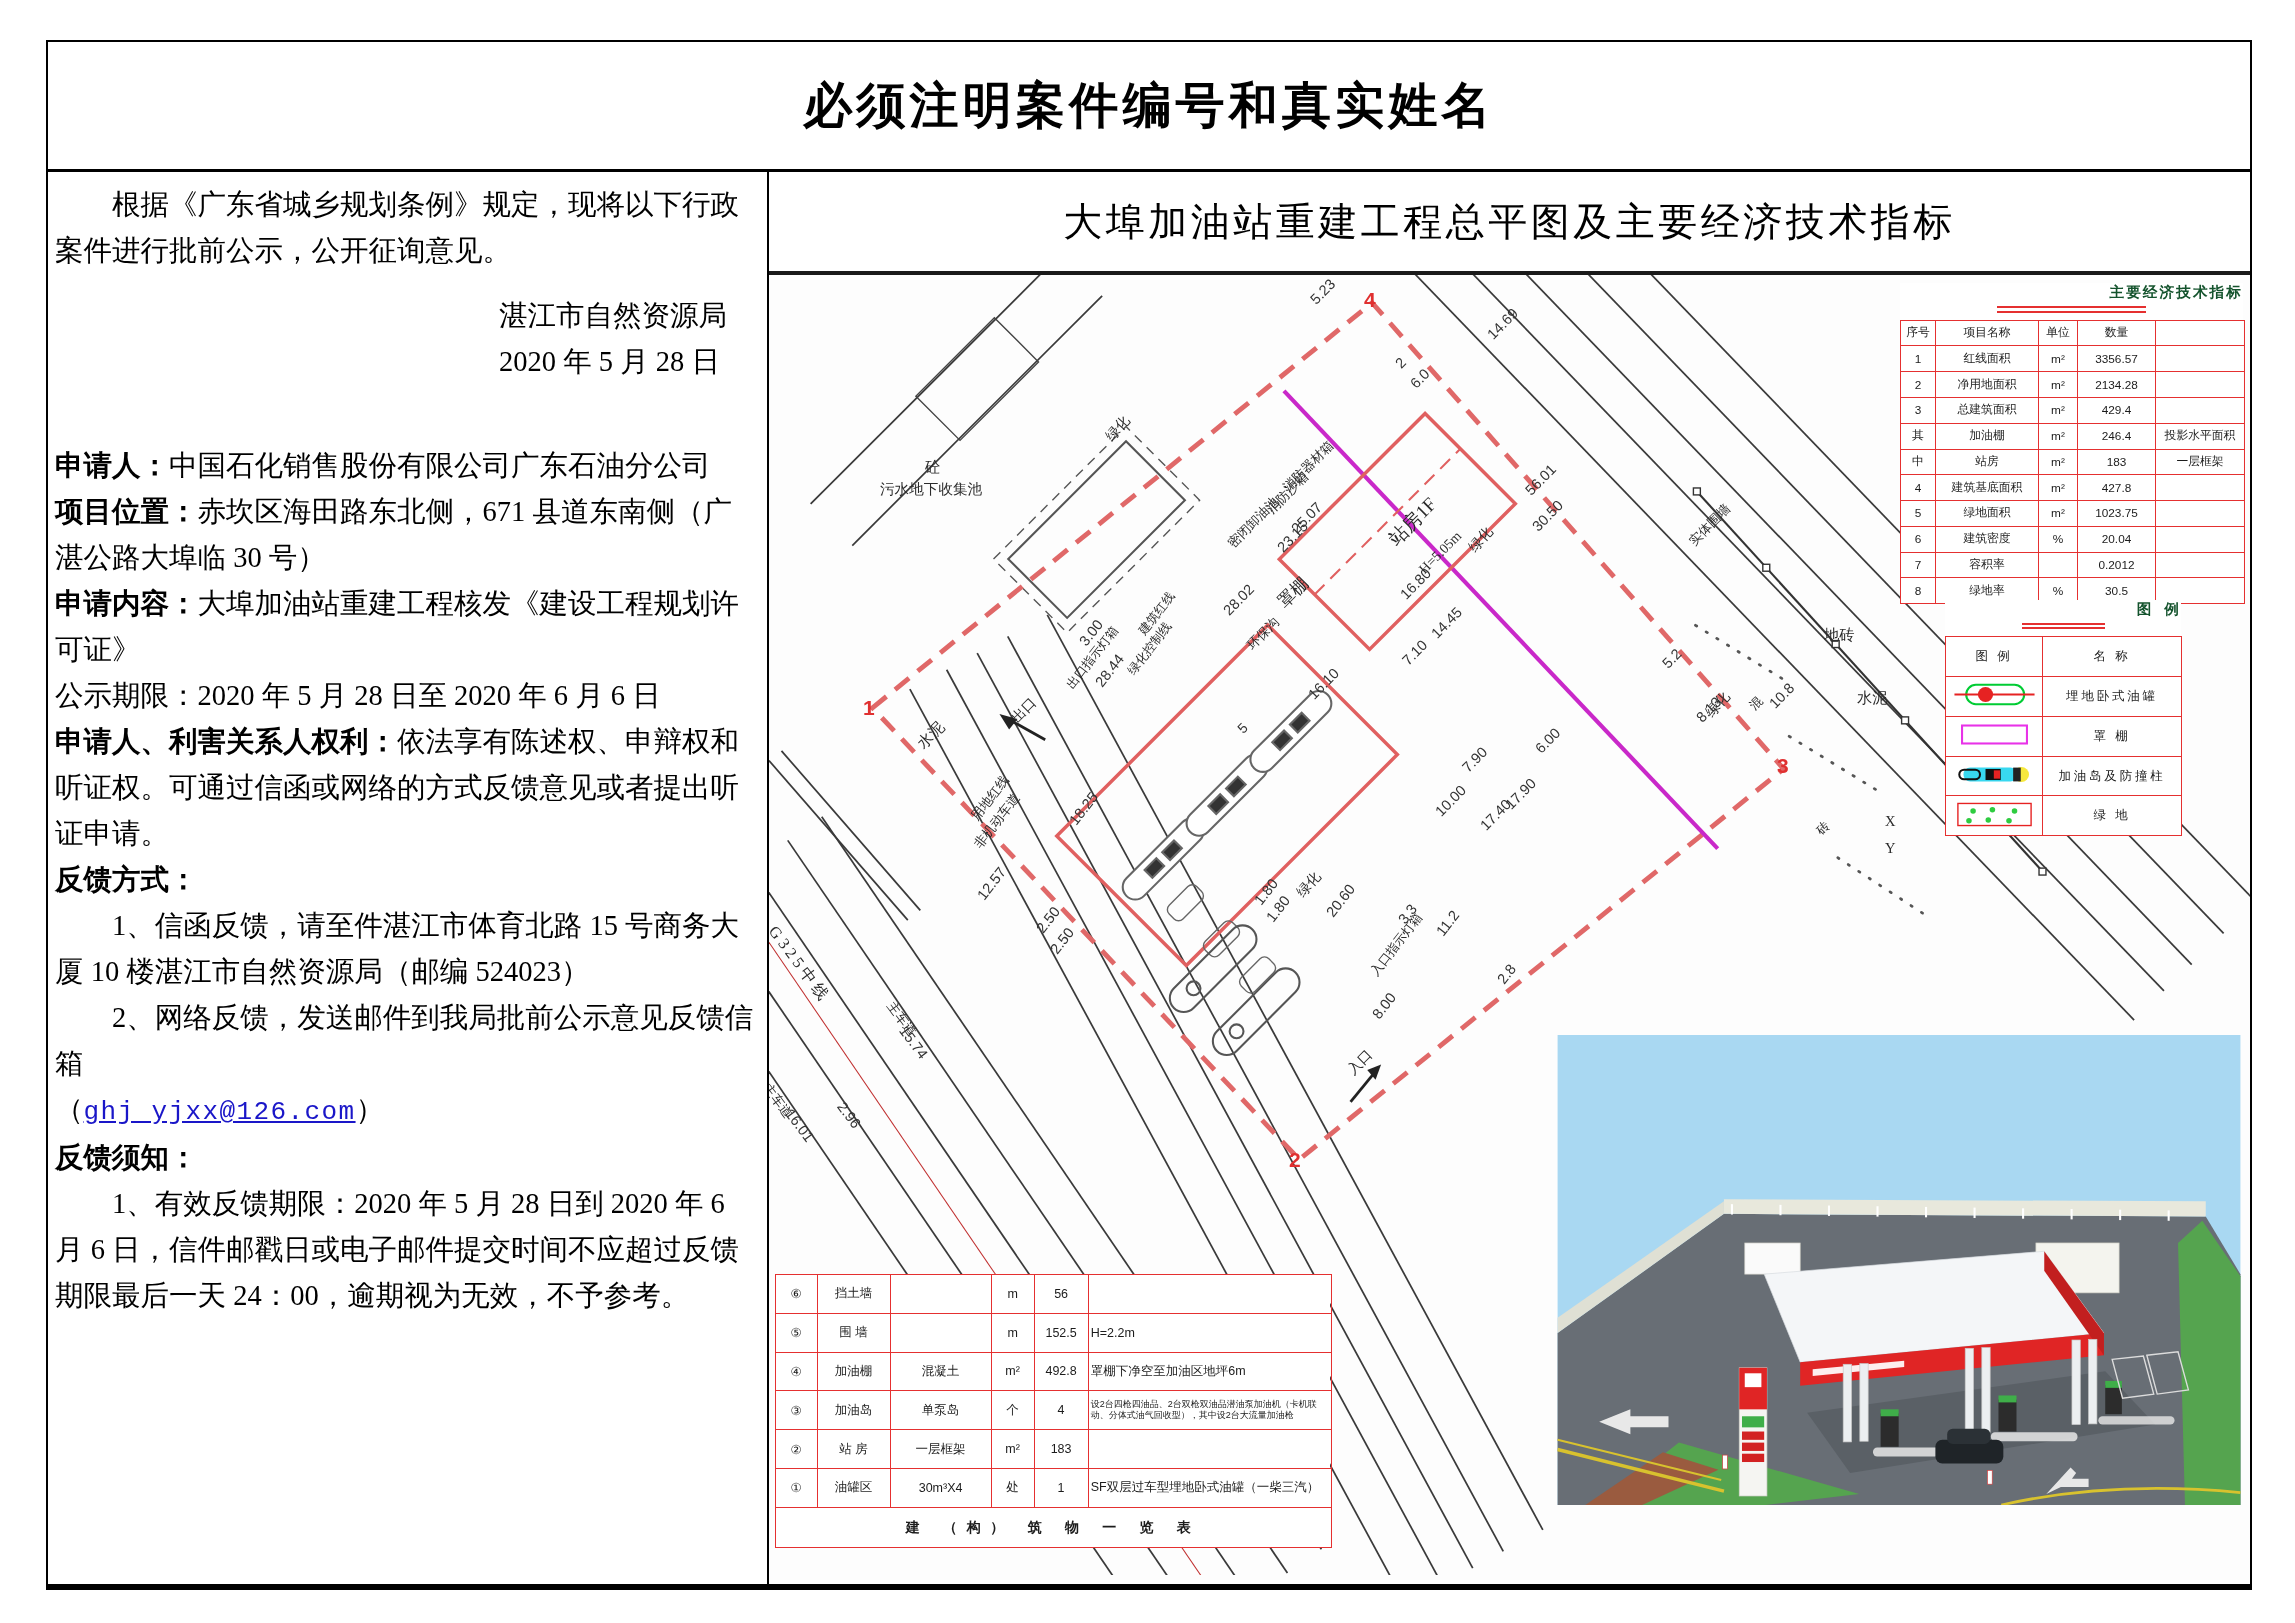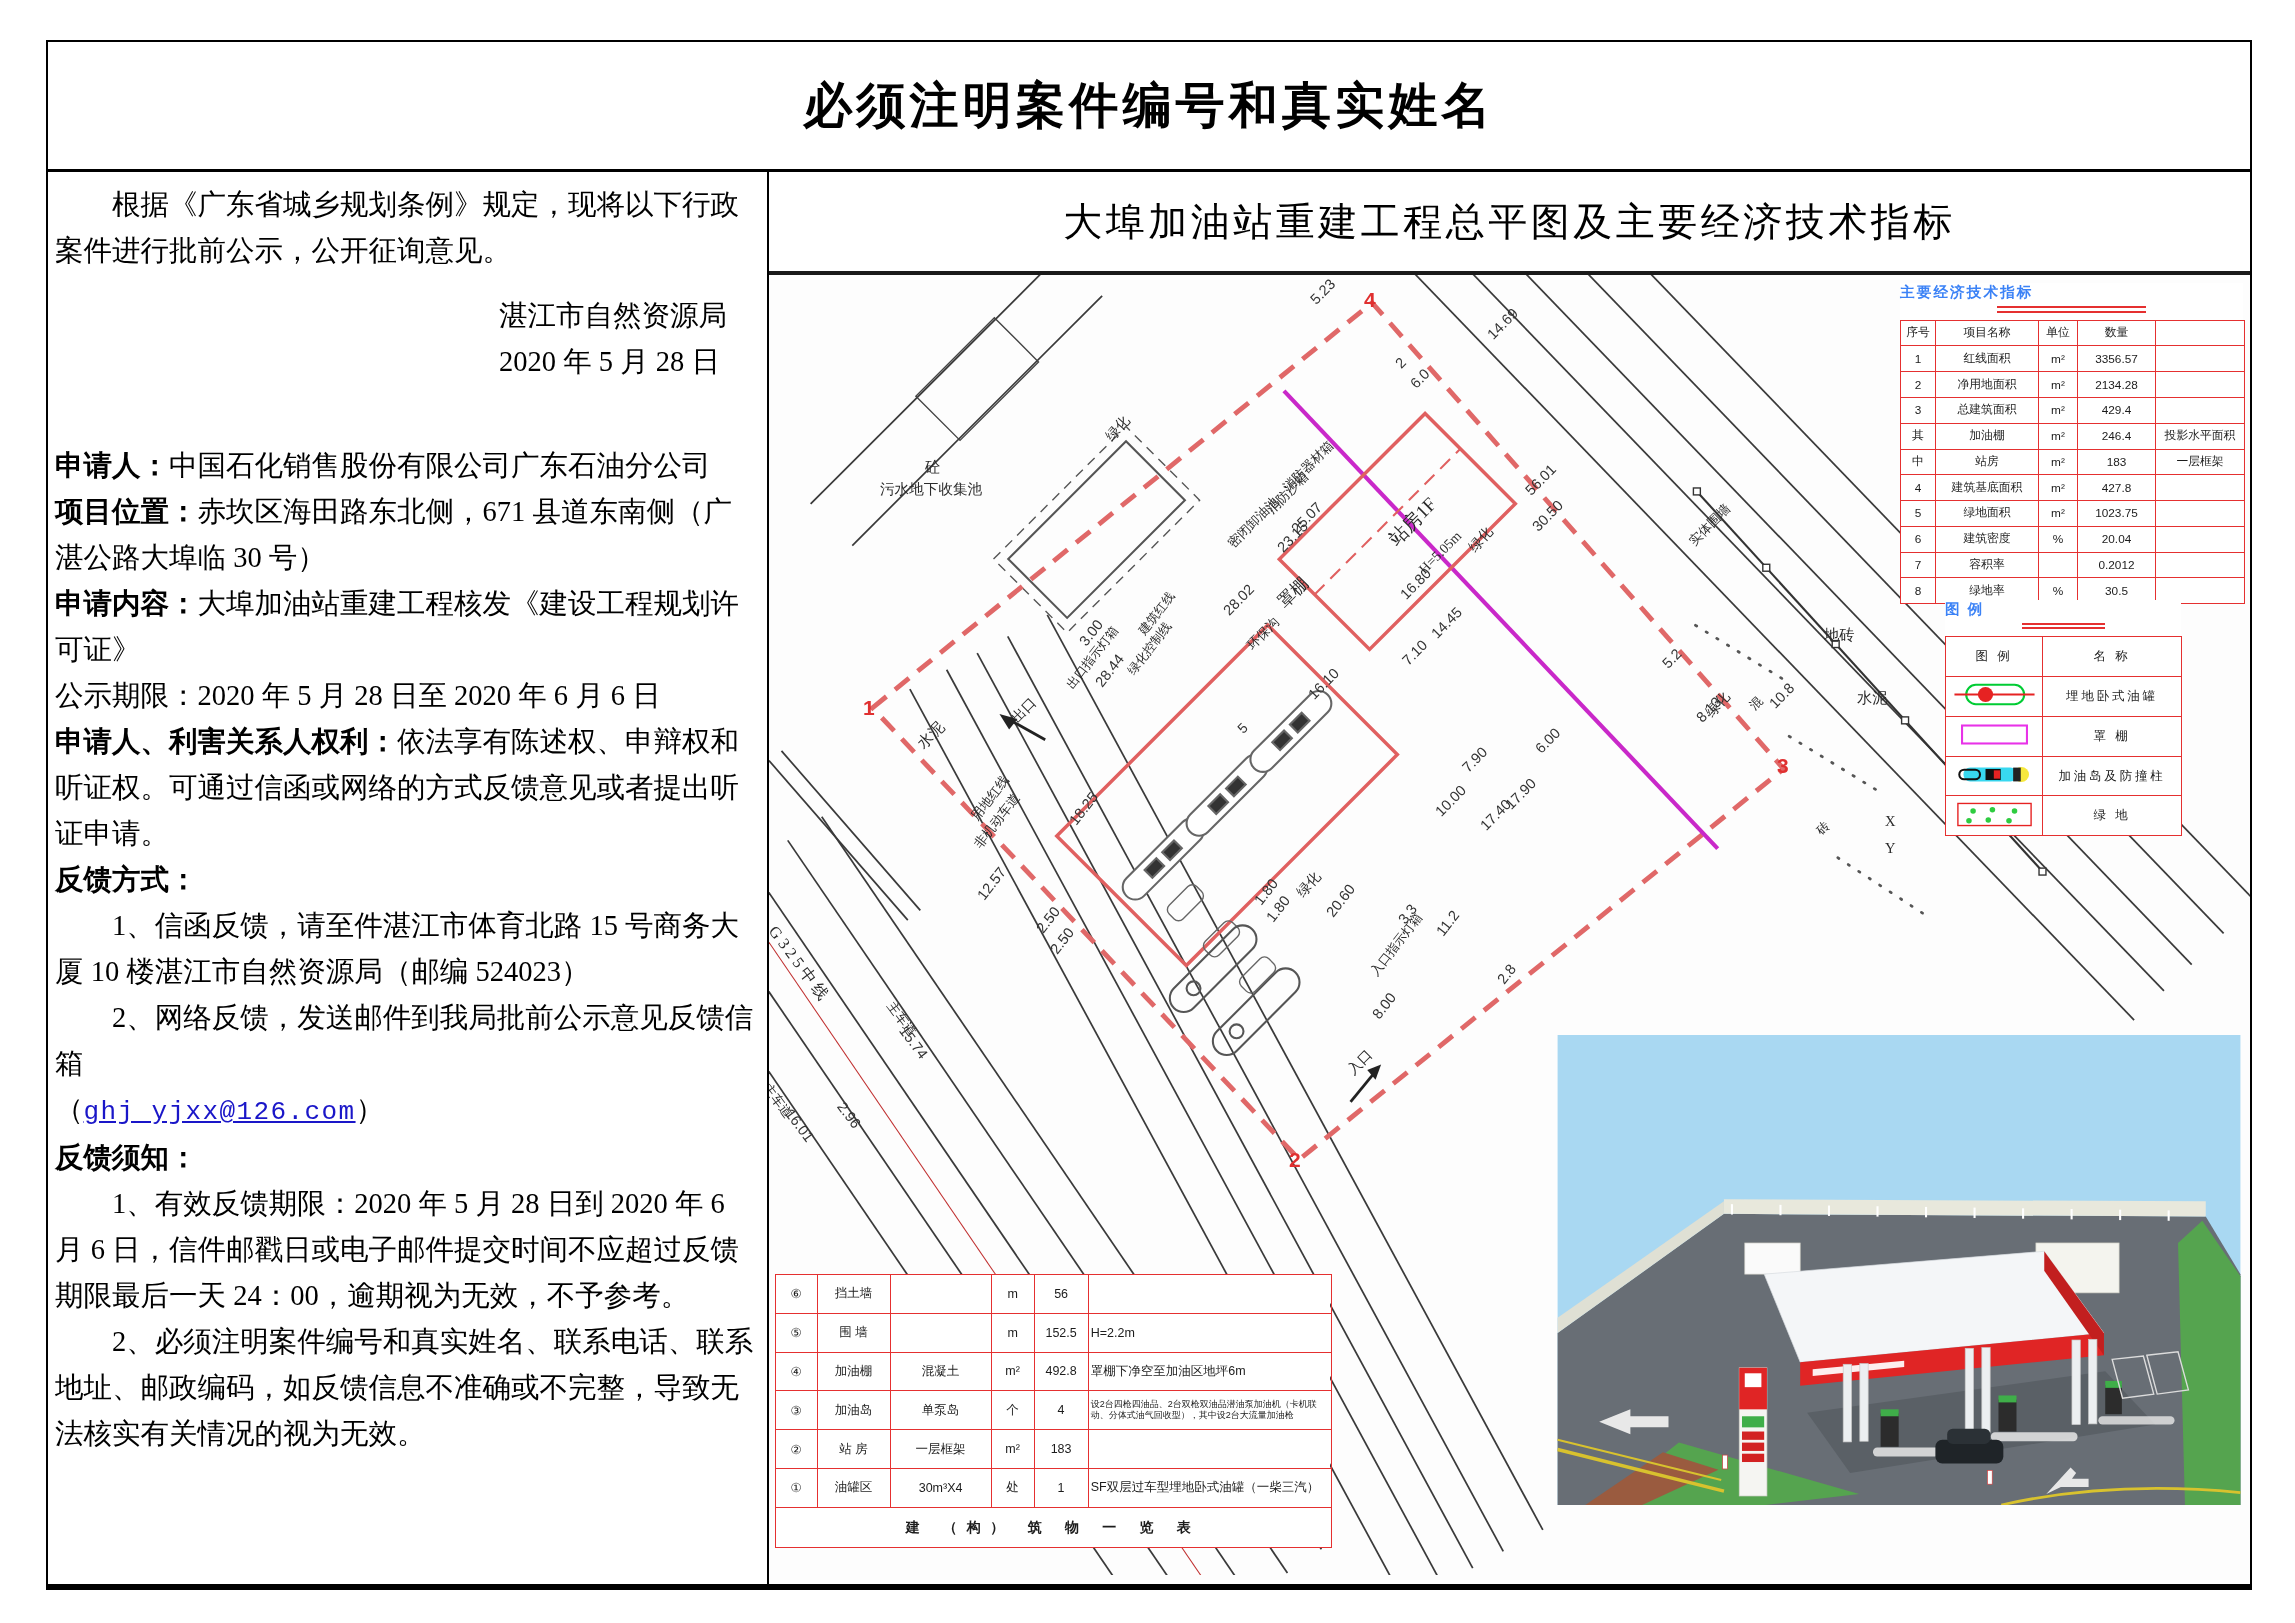--- a/index.html
+++ b/index.html
@@ -20,21 +20,21 @@
   .right-col{position:absolute;top:130px;left:721px;right:0;bottom:0;}
   .right-header{height:99px;display:flex;align-items:center;justify-content:center;font-size:39px;letter-spacing:3.5px;border-bottom:4.2px solid #1a1a1a;}
   .plan-area{position:absolute;top:103px;left:0;right:0;bottom:0;overflow:hidden;background:#fdfdfd;}
   .plan-svg{position:absolute;left:0;top:0;width:1481px;height:1300px;z-index:0;}
   .plan-labels{position:absolute;inset:0;z-index:1;}
   .plan-label{position:absolute;white-space:nowrap;transform-origin:0 0;color:#2b2b2b;}
   .plan-label.lab{font-family:"Liberation Serif",serif;}
   .plan-label.dim{font-family:"Liberation Sans",sans-serif;color:#333;}
   .plan-label.mk{font-family:"Liberation Sans",sans-serif;color:#e03030;font-weight:bold;}
   .cad-box{position:absolute;z-index:2;background:#fff;}
-  .cad-title{font-family:Liberation Serif, serif;font-weight:bold;font-size:14.6px;letter-spacing:2.1px;text-align:left;color:#3b82f6;}
+  .cad-title{font-family:Liberation Mono, monospace;font-weight:bold;font-size:14.6px;letter-spacing:2.1px;text-align:right;color:#14532d;}
   .red-ul{height:2.8px;border-top:2.1px solid #e53030;border-bottom:2.1px solid #e53030;margin:3.5px auto 7px;}
   table.cad{border-collapse:collapse;table-layout:fixed;width:100%;font-family:"Liberation Sans",sans-serif;font-size:11.8px;color:#1c1c1c;}
   table.cad td{border:1.4px solid #e53030;text-align:center;padding:1.4px 2.1px;overflow:hidden;}
   table.cad td.l{text-align:left;}
   table.cad td.sm{font-size:9px;line-height:1.25;text-align:left;}
   .structures td{height:35px;font-size:12.5px;}
   .structures .foot{letter-spacing:9.7px;font-size:14px;font-weight:bold;height:37px;}
   .legend-tbl td{height:36px;font-size:12.5px;letter-spacing:2.8px;}
   .econ td{height:22px;font-size:11.8px;}
   .render-box{position:absolute;z-index:2;}
@@ -61,21 +61,20 @@
         <p><span class="lbl-b">申请内容：</span><span>大埠加油站重建工程核发《建设工程规划许可证》</span></p>
         <p><span>公示期限：</span><span>2020 年 5 月 28 日至 2020 年 6 月 6 日</span></p>
         <p><span class="lbl-b">申请人、利害关系人权利：</span><span>依法享有陈述权、申辩权和听证权。可通过信函或网络的方式反馈意见或者提出听证申请。</span></p>
       </div>
     <p class="sec-head">反馈方式：</p>
     <p class="indent">1、信函反馈，请至件湛江市体育北路 15 号商务大厦 10 楼湛江市自然资源局（邮编 524023）</p>
     <p class="indent">2、网络反馈，发送邮件到我局批前公示意见反馈信箱</p>
     <p class="email-line"><span>（</span><a href="#">ghj_yjxx@126.com</a><span>）</span></p>
     <p class="nsec-head">反馈须知：</p>
     <p class="indent">1、有效反馈期限：2020 年 5 月 28 日到 2020 年 6 月 6 日，信件邮戳日或电子邮件提交时间不应超过反馈期限最后一天 24：00，逾期视为无效，不予参考。</p>
-    <p class="indent">2、必须注明案件编号和真实姓名、联系电话、联系地址、邮政编码，如反馈信息不准确或不完整，导致无法核实有关情况的视为无效。</p>
   </div>
 
   <div class="right-col">
     <div class="right-header">大埠加油站重建工程总平图及主要经济技术指标</div>
     <div class="plan-area">
 
       <svg class="plan-svg" viewBox="0 0 2134 1874" preserveAspectRatio="none">
 
         <g stroke="#3a3a3a" stroke-width="2.5" fill="none">
           <line x1="-27" y1="851" x2="693" y2="1907"></line>

